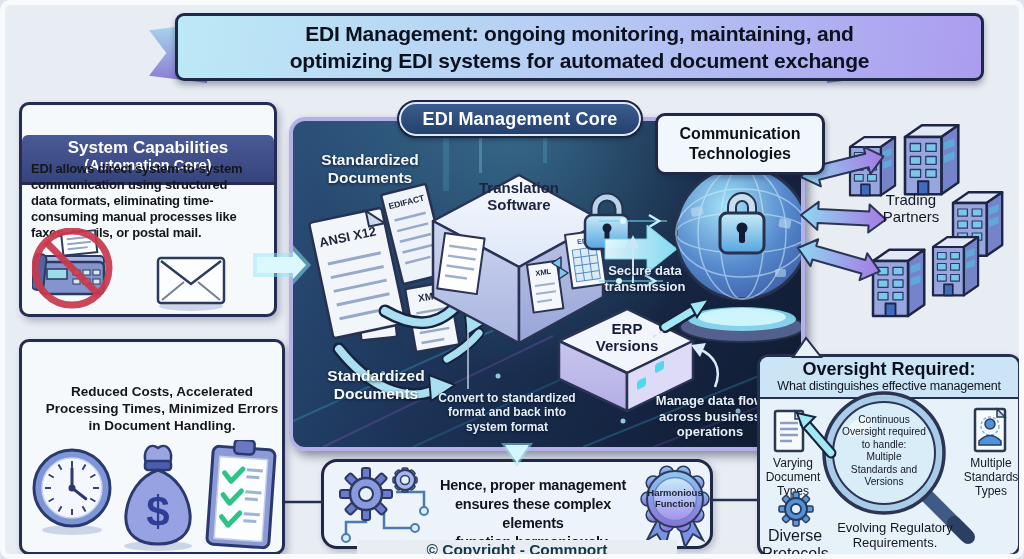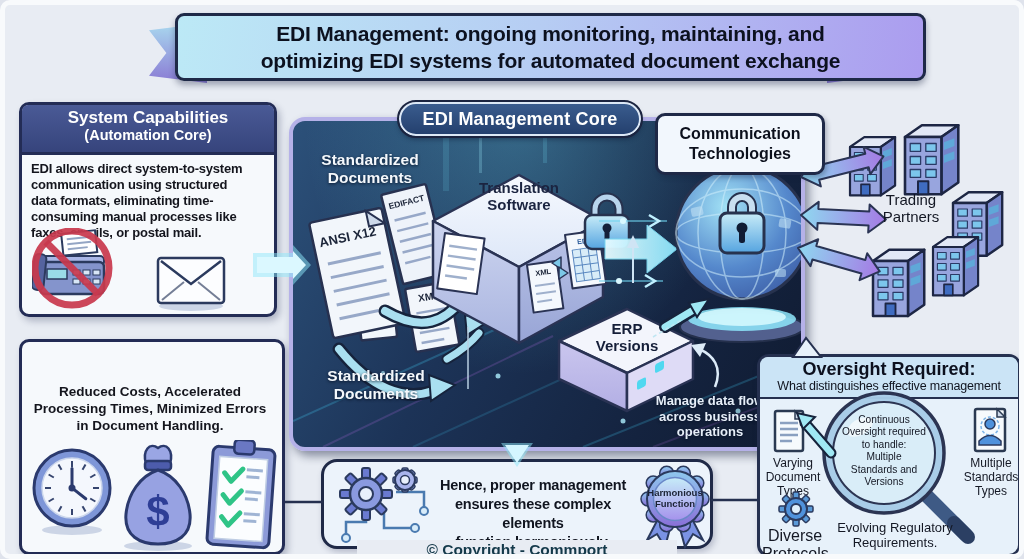--- a/index.html
+++ b/index.html
@@ -3,22 +3,22 @@
 <meta charset="utf-8">
 <style>
   html,body{margin:0;padding:0;background:#dfe3ec;}
   *{box-sizing:border-box;}
   .canvas{position:relative;width:1024px;height:559px;background:#e8ecf3;overflow:hidden;
           font-family:"Liberation Sans",sans-serif;border:5px solid #f8fafc;border-radius:10px;}
   .abs{position:absolute;}
   .t{white-space:pre-line;font-family:"Liberation Sans",sans-serif;}
   .panel{background:#f6f9fc;border:3px solid #232c55;border-radius:10px;box-shadow:3px 4px 7px rgba(30,40,80,.28);}
   .panel-head{background:linear-gradient(#4a5a96,#36447c);color:#fff;text-align:center;
-              border-radius:6px 6px 0 0;border-bottom:3px solid #232c55;}
-  .banner{left:170px;top:8px;width:751px;height:68px;border:3px solid #1e2947;border-radius:9px;
+              border-radius:6px 6px 0 0;border-bottom:3px solid #232c55;margin-top:30px;}
+  .banner{left:170px;top:8px;width:809px;height:68px;border:3px solid #1e2947;border-radius:9px;
           background:linear-gradient(100deg,#bce9f6 0%,#b6cdf3 48%,#ab9cef 100%);
           box-shadow:0 4px 6px rgba(20,30,60,.35);z-index:20;display:flex;align-items:center;justify-content:center;}
   .banner-title{font-size:21px;font-weight:800;color:#0c111f;text-align:center;line-height:1.3;letter-spacing:-.2px;}
   .ribbon-tail{width:58px;height:60px;top:18px;background:linear-gradient(180deg,#a9d9ef,#8a7ad4);z-index:10;}
   .tail-l{left:144px;clip-path:polygon(100% 0,100% 100%,0 88%,30% 50%,0 12%);}
   .tail-r{left:822px;clip-path:polygon(0 0,0 100%,100% 88%,70% 50%,100% 12%);}
   .darkbox{left:284px;top:112px;width:516px;height:334px;border:4px solid #b5b1e8;border-radius:16px;
            background:linear-gradient(118deg,#2c517a 0%,#1c3357 40%,#14233f 75%,#101b31 100%);
            box-shadow:4px 5px 10px rgba(15,25,55,.45);z-index:5;}
   .dark-glow{left:0;top:0;right:0;bottom:0;background:radial-gradient(ellipse at 45% 0%,rgba(110,220,240,.30),transparent 55%);border-radius:12px;}
@@ -87,21 +87,21 @@
       <g transform="translate(126,22)">
         <ellipse cx="33" cy="56" rx="32" ry="5" fill="#ccd5e6"></ellipse>
         <rect x="0" y="8" width="66" height="45" rx="3" fill="#fcfdff" stroke="#2b3a5e" stroke-width="2.5"></rect>
         <path d="M3,11 L33,34 L63,11" fill="none" stroke="#2b3a5e" stroke-width="2.5"></path>
         <path d="M4,50 L26,32 M62,50 L40,32" fill="none" stroke="#2b3a5e" stroke-width="2" opacity=".65"></path>
       </g>
     </svg>
   </div>
 
   <div class="abs panel" style="left:14px;top:334px;width:266px;height:216px;">
-    <div class="abs t" style="left:0;top:42px;width:256px;font-size:13.5px;font-weight:700;color:#14151d;line-height:1.25;text-align:center;">Reduced Costs, Accelerated
+    <div class="abs t" style="left:12px;top:42px;width:256px;font-size:13.5px;font-weight:700;color:#14151d;line-height:1.25;text-align:center;">Reduced Costs, Accelerated
 Processing Times, Minimized Errors
 in Document Handling.</div>
     <svg class="abs" style="left:6px;top:98px;" width="252" height="112" viewBox="0 0 252 112">
       <g transform="translate(4,6)">
         <ellipse cx="40" cy="84" rx="30" ry="5" fill="#ccd5e6"></ellipse>
         <circle cx="40" cy="42" r="38" fill="#7e96d8" stroke="#2b3a6e" stroke-width="3"></circle>
         <circle cx="40" cy="42" r="30" fill="#f4f7fd" stroke="#cbd6ec" stroke-width="1.5"></circle>
         <g fill="#35446e">
             <rect x="39" y="15" width="2" height="6" transform="rotate(0 40 42)"></rect>
             <rect x="39" y="15" width="2" height="6" transform="rotate(30 40 42)"></rect>
@@ -337,22 +337,27 @@
       </g>
       <path d="M422,266 C430,246 420,234 406,228" fill="none" stroke="#dcebf8" stroke-width="2.5"></path>
       <polygon points="398,224 413,222 407,236" fill="#dcebf8"></polygon>
       <line x1="175" y1="268" x2="175" y2="206" stroke="#b9cfe2" stroke-width="1.5"></line>
     </svg>
 
     <div class="abs t wlabel" style="left:14px;top:30px;width:126px;font-size:15.5px;">Standardized
 Documents</div>
     <div class="abs t" style="left:162px;top:58px;width:128px;font-size:15px;font-weight:800;color:#1b2440;text-align:center;line-height:1.15;">Translation
 Software</div>
+    <div class="abs t wnote" style="left:296px;top:142px;width:112px;font-size:13px;">Secure data
+transmission</div>
     <div class="abs t wlabel" style="left:20px;top:246px;width:126px;font-size:15.5px;">Standardized
 Documents</div>
+    <div class="abs t wnote" style="left:140px;top:270px;width:148px;font-size:12px;">Convert to standardized
+format and back into
+system format</div>
     <div class="abs t" style="left:284px;top:200px;width:100px;font-size:15px;font-weight:800;color:#151e38;text-align:center;line-height:1.1;">ERP
 Versions</div>
     <div class="abs t wnote" style="left:352px;top:272px;width:130px;font-size:13px;">Manage data flow
 across business
 operations</div>
   </div>
 
   <div class="abs pill">
     <span>EDI Management Core</span>
   </div>

